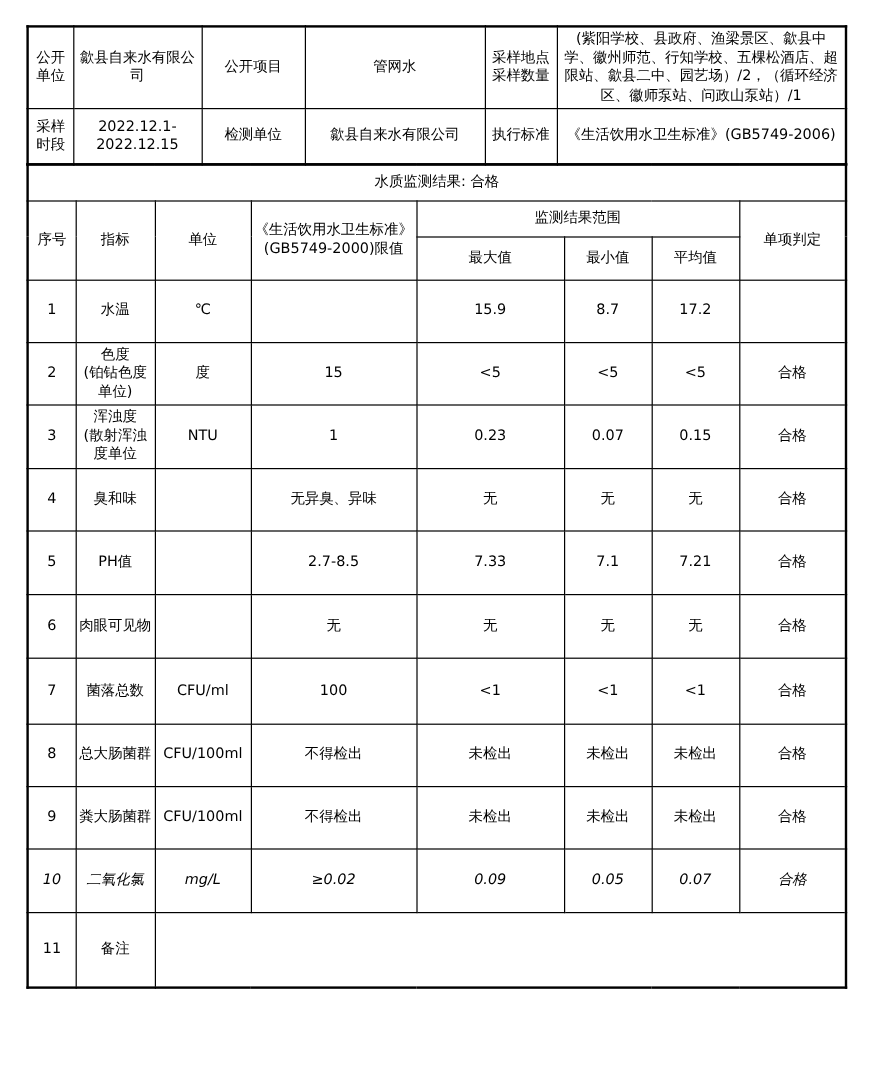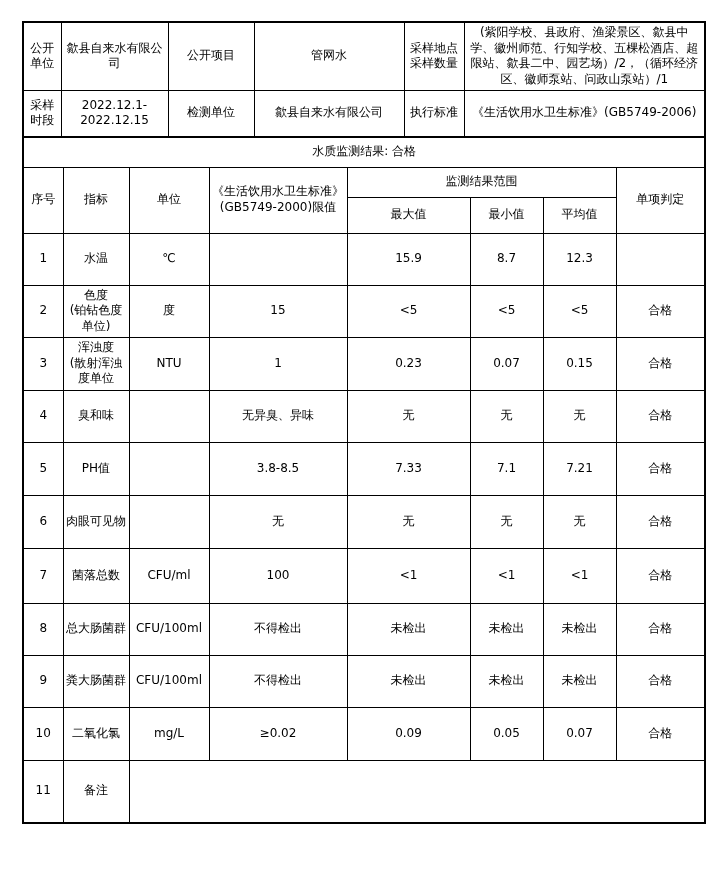--- a/index.html
+++ b/index.html
@@ -49,21 +49,21 @@
   .r-head2  { height: 36px; margin-left: 25px; }
   .r-d0  { height: 52px; }
   .r-d1  { height: 52px; }
   .r-d2  { height: 53px; }
   .r-d3  { height: 52px; }
   .r-d4  { height: 53px; }
   .r-d5  { height: 53px; }
   .r-d6  { height: 55px; }
   .r-d7  { height: 52px; }
   .r-d8  { height: 52px; }
-  .r-d9  { height: 53px; }
+  .r-d9  { height: 53px; font-style: italic; }
   .r-d10 { height: 63px; }
 </style>
 </head>
 <body>
 
 <div class="doc">
 
   <table class="t1">
     <colgroup>
       <col style="width:38px">
@@ -127,21 +127,21 @@
         <td>平均值</td>
       </tr>
 
       <tr class="r-d0">
         <td>1</td>
         <td>水温</td>
         <td>℃</td>
         <td></td>
         <td>15.9</td>
         <td>8.7</td>
-        <td>12.3</td>
+        <td>17.2</td>
         <td></td>
       </tr>
       <tr class="r-d1">
         <td>2</td>
         <td>色度
 (铂钻色度
 单位)</td>
         <td>度</td>
         <td>15</td>
         <td>&lt;5</td>
@@ -168,21 +168,21 @@
         <td>无异臭、异味</td>
         <td>无</td>
         <td>无</td>
         <td>无</td>
         <td>合格</td>
       </tr>
       <tr class="r-d4">
         <td>5</td>
         <td>PH值</td>
         <td></td>
-        <td>3.8-8.5</td>
+        <td>2.7-8.5</td>
         <td>7.33</td>
         <td>7.1</td>
         <td>7.21</td>
         <td>合格</td>
       </tr>
       <tr class="r-d5">
         <td>6</td>
         <td>肉眼可见物</td>
         <td></td>
         <td>无</td>

